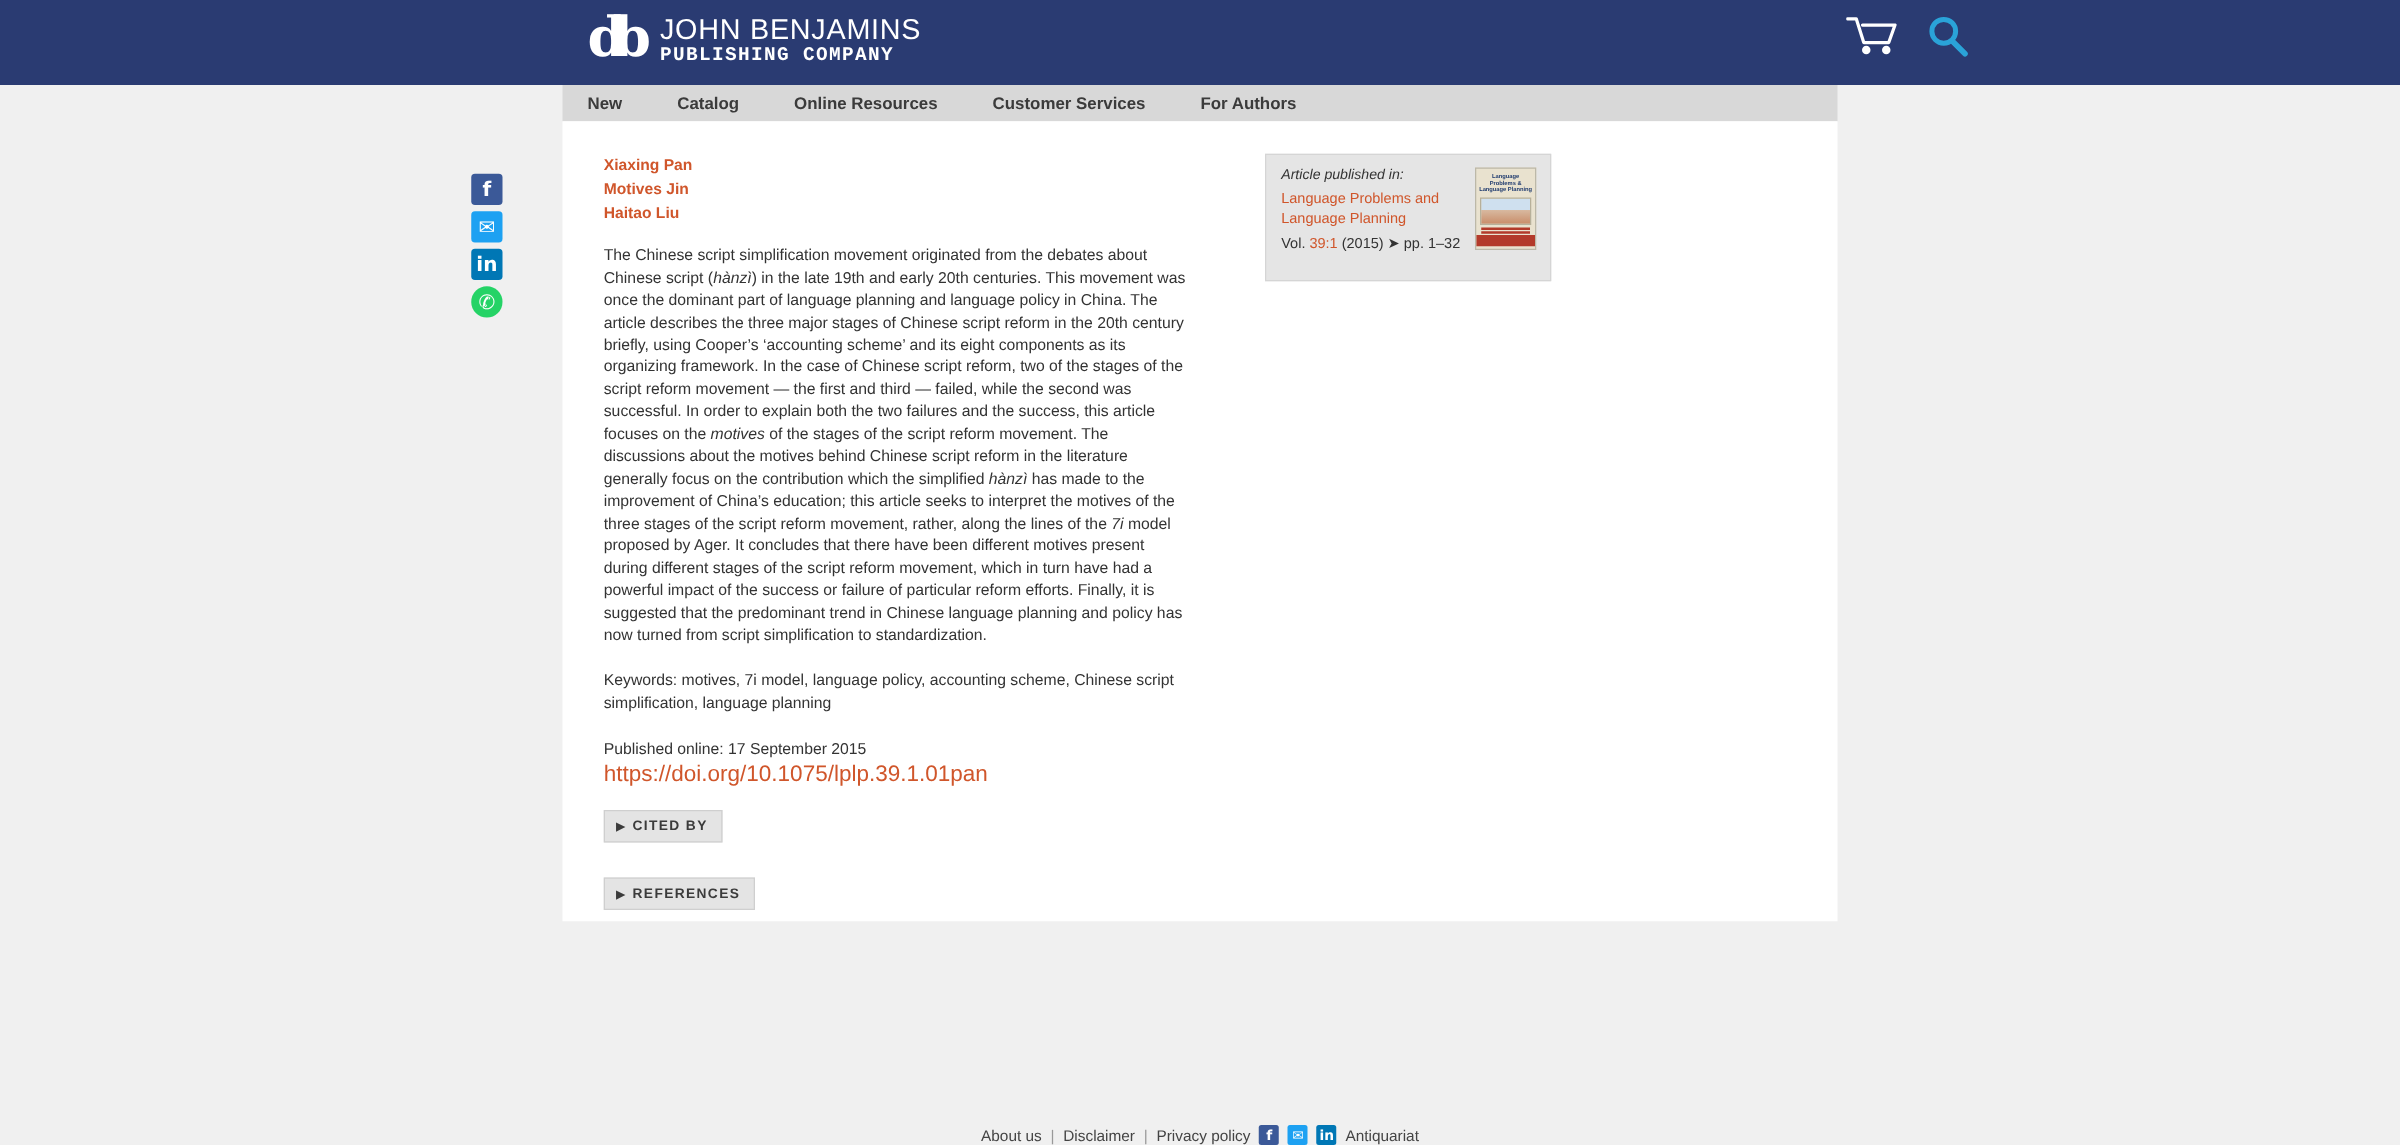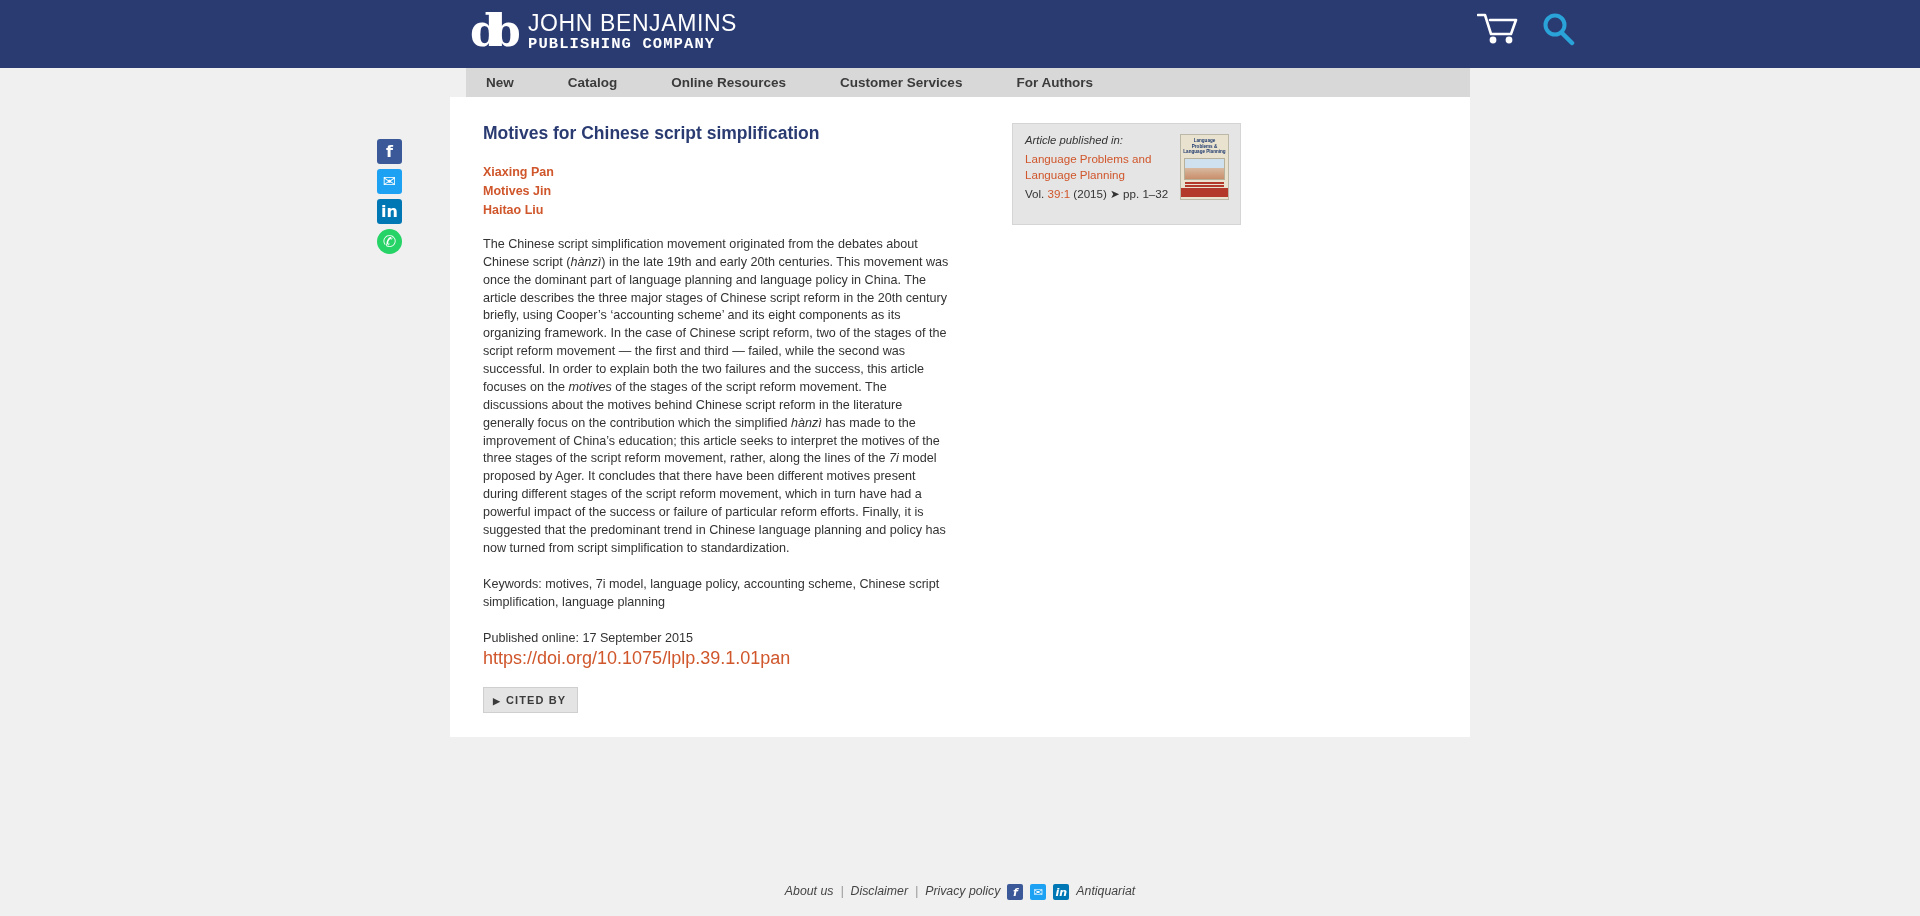--- a/index.html
+++ b/index.html
@@ -56,22 +56,21 @@
     width: 1020px;
     margin: 0 auto;
     position: relative;
   }
   .nav {
     background: #d8d8d8;
     height: 29px;
     display: flex;
     align-items: center;
     padding-left: 12px;
-    gap: 18px;
-    margin-left: 16px;
+    gap: 8px;
   }
   .nav a {
     color: #3b3b3b;
     font-size: 13.5px;
     font-weight: bold;
     text-decoration: none;
     padding: 0 18px;
     line-height: 29px;
   }
   .nav a:first-child { padding-left: 8px; }
@@ -241,26 +240,25 @@
     background: #b33a2a;
   }
 
   
   .footer {
     position: absolute;
     top: 884px;
     left: 0; right: 0;
     height: 32px;
     display: flex;
-    align-items: flex-start;
+    align-items: flex-end;
     justify-content: center;
     gap: 7px;
     font-size: 12.3px;
     color: #444;
-    font-style: italic;
   }
   .footer a { color: #444; text-decoration: none; }
   .footer .sep { color: #999; }
   .footer .fsoc {
     width: 16px; height: 16px; border-radius: 2px;
     display: inline-flex; align-items: center; justify-content: center;
     color: #fff; font-size: 11px; font-weight: bold;
     font-family: "DejaVu Sans", sans-serif;
   }
   .footer .fsoc.fb { background: #3b5998; }
@@ -318,41 +316,45 @@
 <div class="page">
 
   <div class="social-rail">
     <div class="soc fb">f</div>
     <div class="soc tw">✉</div>
     <div class="soc li">in</div>
     <div class="soc wa">✆</div>
   </div>
 
   <div class="content">
-    <h1 class="title">Motives for Chinese script simplification</h1>
 
     <div class="authors">
       <a href="#">Xiaxing Pan</a>
       <a href="#">Motives Jin</a>
       <a href="#">Haitao Liu</a>
     </div>
 
     <p class="abstract">The Chinese script simplification movement originated from the debates about Chinese script (<i>hànzì</i>) in the late 19th and early 20th centuries. This movement was once the dominant part of language planning and language policy in China. The article describes the three major stages of Chinese script reform in the 20th century briefly, using Cooper’s ‘accounting scheme’ and its eight components as its organizing framework. In the case of Chinese script reform, two of the stages of the script reform movement — the first and third — failed, while the second was successful. In order to explain both the two failures and the success, this article focuses on the <i>motives</i> of the stages of the script reform movement. The discussions about the motives behind Chinese script reform in the literature generally focus on the contribution which the simplified <i>hànzì</i> has made to the improvement of China’s education; this article seeks to interpret the motives of the three stages of the script reform movement, rather, along the lines of the <i>7i</i> model proposed by Ager. It concludes that there have been different motives present during different stages of the script reform movement, which in turn have had a powerful impact of the success or failure of particular reform efforts. Finally, it is suggested that the predominant trend in Chinese language planning and policy has now turned from script simplification to standardization.</p>
 
     <p class="keywords">
       <b>Keywords:</b>
       <span>motives, 7i model, language policy, accounting scheme, Chinese script simplification, language planning</span>
     </p>
 
     <p class="pubonline">Published online: 17 September 2015</p>
     <a class="doi" href="#">https://doi.org/10.1075/lplp.39.1.01pan</a>
 
     <div class="accordion-row">
       <div class="accordion">
         <span class="arrow">▶</span><span>CITED BY</span>
+      </div>
+    </div>
+    <div class="accordion-row" style="margin-top:14px">
+      <div class="accordion">
+        <span class="arrow">▶</span><span>REFERENCES</span>
       </div>
     </div>
   </div>
 
   <div class="infobox">
     <div class="lead">Article published in:</div>
     <a class="jrn" href="#">Language Problems and</a>
     <a class="jrn" href="#">Language Planning</a>
     <div class="vol"><span>Vol. </span><span class="volnum">39:1</span><span> (2015)</span><span> ➤ </span><span>pp. 1–32</span></div>
 

